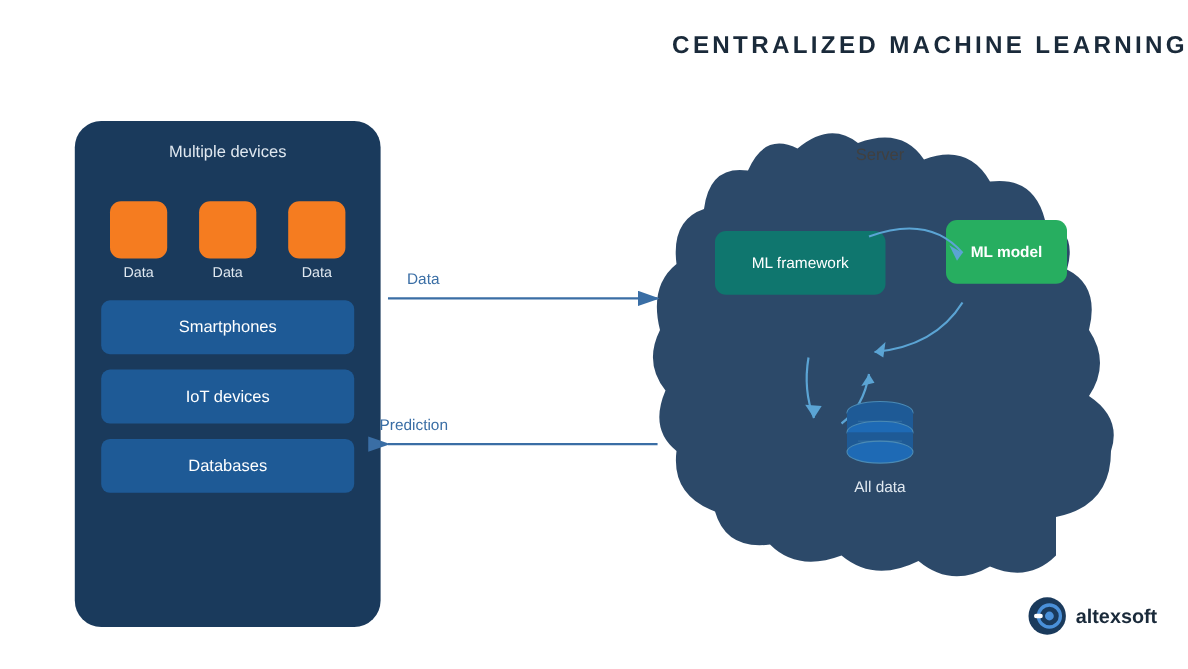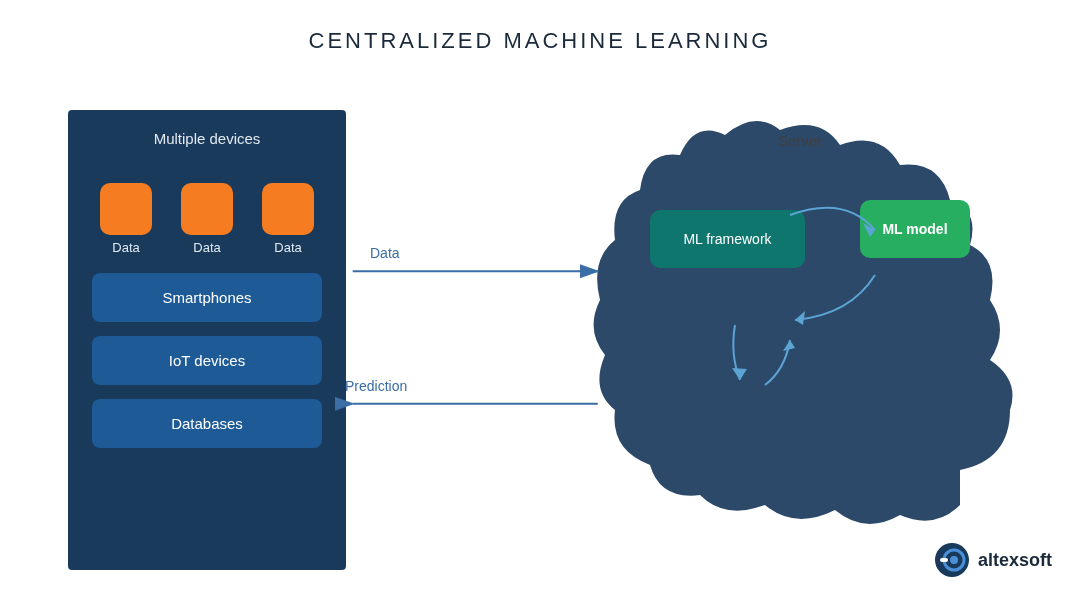--- a/index.html
+++ b/index.html
@@ -6,45 +6,45 @@
     body {
       width: 1080px;
       height: 608px;
       background: #ffffff;
       font-family: 'Segoe UI', Arial, sans-serif;
       position: relative;
       overflow: hidden;
     }
 
     .page-title {
-      text-align: center;
+      text-align: right;
       padding-top: 28px;
       font-size: 22px;
-      font-weight: 400;
+      font-weight: 700;
       letter-spacing: 3px;
       color: #1a2a3a;
     }
 
     .diagram-area {
       position: absolute;
       top: 80px;
       left: 0;
       right: 0;
       bottom: 0;
     }
 
     
     .device-panel {
       position: absolute;
       left: 68px;
       top: 30px;
       width: 278px;
       height: 460px;
       background: #1a3a5c;
-      border-radius: 4px;
+      border-radius: 24px;
       padding: 20px 24px;
     }
 
     .device-panel-label {
       color: #e0e8f0;
       font-size: 15px;
       text-align: center;
       margin-bottom: 18px;
       font-weight: 400;
     }
@@ -281,20 +281,34 @@
       <path d="M240 90 Q215 130 160 135" stroke="#5ba4d4" stroke-width="2" fill="none"></path>
       <polygon points="160,135 170,126 168,140" fill="#5ba4d4"></polygon>
 
       <path d="M100 140 Q95 170 105 195" stroke="#5ba4d4" stroke-width="2" fill="none"></path>
       <polygon points="105,195 97,183 112,184" fill="#5ba4d4"></polygon>
 
       <path d="M130 200 Q150 185 155 155" stroke="#5ba4d4" stroke-width="2" fill="none"></path>
       <polygon points="155,155 148,166 160,163" fill="#5ba4d4"></polygon>
     </svg>
 
+    <div class="database-icon">
+      <svg width="70" height="65" viewBox="0 0 70 65" fill="none" xmlns="http://www.w3.org/2000/svg">
+
+        <ellipse cx="35" cy="12" rx="30" ry="10" fill="#1e5a96" stroke="#4a8ab5" stroke-width="1"></ellipse>
+        <rect x="5" y="12" width="60" height="18" fill="#1e5a96"></rect>
+        <ellipse cx="35" cy="30" rx="30" ry="10" fill="#1e6ab5" stroke="#4a8ab5" stroke-width="1"></ellipse>
+        <rect x="5" y="30" width="60" height="18" fill="#1e5a96"></rect>
+        <ellipse cx="35" cy="48" rx="30" ry="10" fill="#1e6ab5" stroke="#4a8ab5" stroke-width="1"></ellipse>
+
+        <line x1="15" y1="20" x2="55" y2="20" stroke="#4a8ab5" stroke-width="0.8" opacity="0.5"></line>
+        <line x1="15" y1="38" x2="55" y2="38" stroke="#4a8ab5" stroke-width="0.8" opacity="0.5"></line>
+      </svg>
+      <span class="db-all-data-label">All data</span>
+    </div>
   </div>
 
   <svg class="arrows-svg" viewBox="0 0 1080 530" xmlns="http://www.w3.org/2000/svg">
 
     <defs>
       <marker id="arrowhead-right" markerWidth="10" markerHeight="7" refX="9" refY="3.5" orient="auto">
         <polygon points="0 0, 10 3.5, 0 7" fill="#3a6ea5"></polygon>
       </marker>
       <marker id="arrowhead-left" markerWidth="10" markerHeight="7" refX="1" refY="3.5" orient="auto">
         <polygon points="10 0, 0 3.5, 10 7" fill="#3a6ea5"></polygon>

